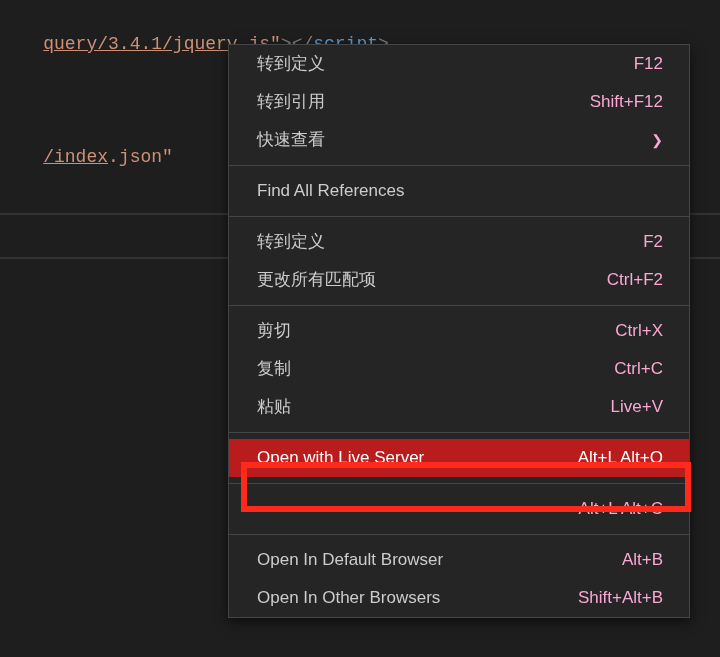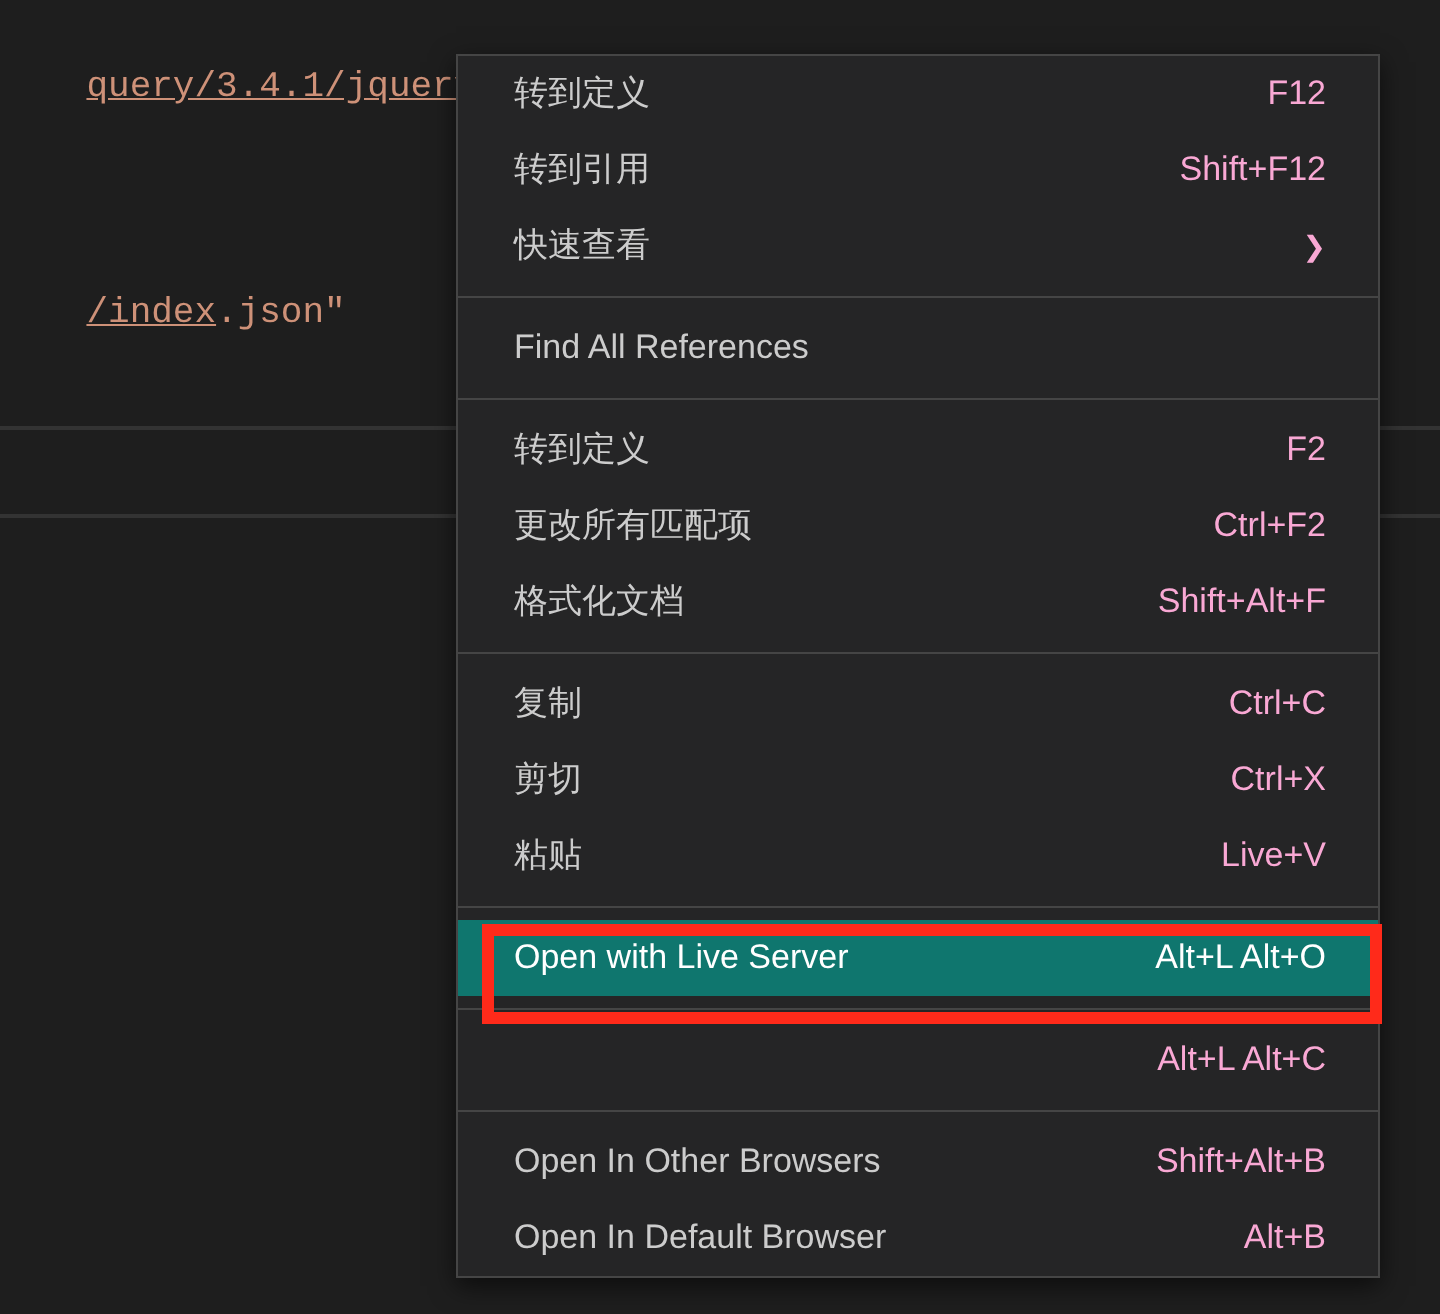--- a/index.html
+++ b/index.html
@@ -34,21 +34,21 @@
   .hr-line {
     position: absolute;
     left: 0;
     width: 100%;
     height: 2px;
     background: #333;
   }
 
   .menu {
     position: absolute;
-    top: 27px;
+    top: 44px;
     left: 228px;
     width: 462px;
     background: #252526;
     box-shadow: 0 4px 12px rgba(0,0,0,0.6);
     border: 1px solid #454545;
     font-size: 17px;
     color: #cccccc;
   }
   .menu-item {
     display: flex;
@@ -56,21 +56,21 @@
     align-items: center;
     padding: 7px 26px 7px 28px;
     line-height: 24px;
     cursor: default;
   }
   .menu-item .shortcut {
     color: #f9a8d4;
     margin-left: auto;
   }
   .menu-item.hovered {
-    background: #0f766e;
+    background: #b91c1c;
     color: #ffffff;
   }
   .menu-item.hovered .shortcut { color: #ffffff; }
   .menu-sep {
     height: 1px;
     background: #454545;
     margin: 6px 0;
   }
   .chevron {
     font-size: 14px;
@@ -117,50 +117,46 @@
     </div>
     <div class="menu-sep"></div>
     <div class="menu-item">
       <span>转到定义</span>
       <span class="shortcut">F2</span>
     </div>
     <div class="menu-item">
       <span>更改所有匹配项</span>
       <span class="shortcut">Ctrl+F2</span>
     </div>
+    <div class="menu-sep"></div>
     <div class="menu-item">
-      <span>格式化文档</span>
-      <span class="shortcut">Shift+Alt+F</span>
+      <span>剪切</span>
+      <span class="shortcut">Ctrl+X</span>
     </div>
-    <div class="menu-sep"></div>
     <div class="menu-item">
       <span>复制</span>
       <span class="shortcut">Ctrl+C</span>
-    </div>
-    <div class="menu-item">
-      <span>剪切</span>
-      <span class="shortcut">Ctrl+X</span>
     </div>
     <div class="menu-item">
       <span>粘贴</span>
       <span class="shortcut">Live+V</span>
     </div>
     <div class="menu-sep"></div>
     <div class="menu-item hovered">
       <span>Open with Live Server</span>
       <span class="shortcut">Alt+L Alt+O</span>
     </div>
     <div class="menu-sep"></div>
     <div class="menu-item">
       <span class="shortcut">Alt+L Alt+C</span>
     </div>
     <div class="menu-sep"></div>
     <div class="menu-item">
+      <span>Open In Default Browser</span>
+      <span class="shortcut">Alt+B</span>
+    </div>
+    <div class="menu-item">
       <span>Open In Other Browsers</span>
       <span class="shortcut">Shift+Alt+B</span>
-    </div>
-    <div class="menu-item">
-      <span>Open In Default Browser</span>
-      <span class="shortcut">Alt+B</span>
     </div>
   </div>
 
 <div class="highlight-box" style="top:462px; left:241px; width:450px; height:50px;"></div>
 
 </body></html>

